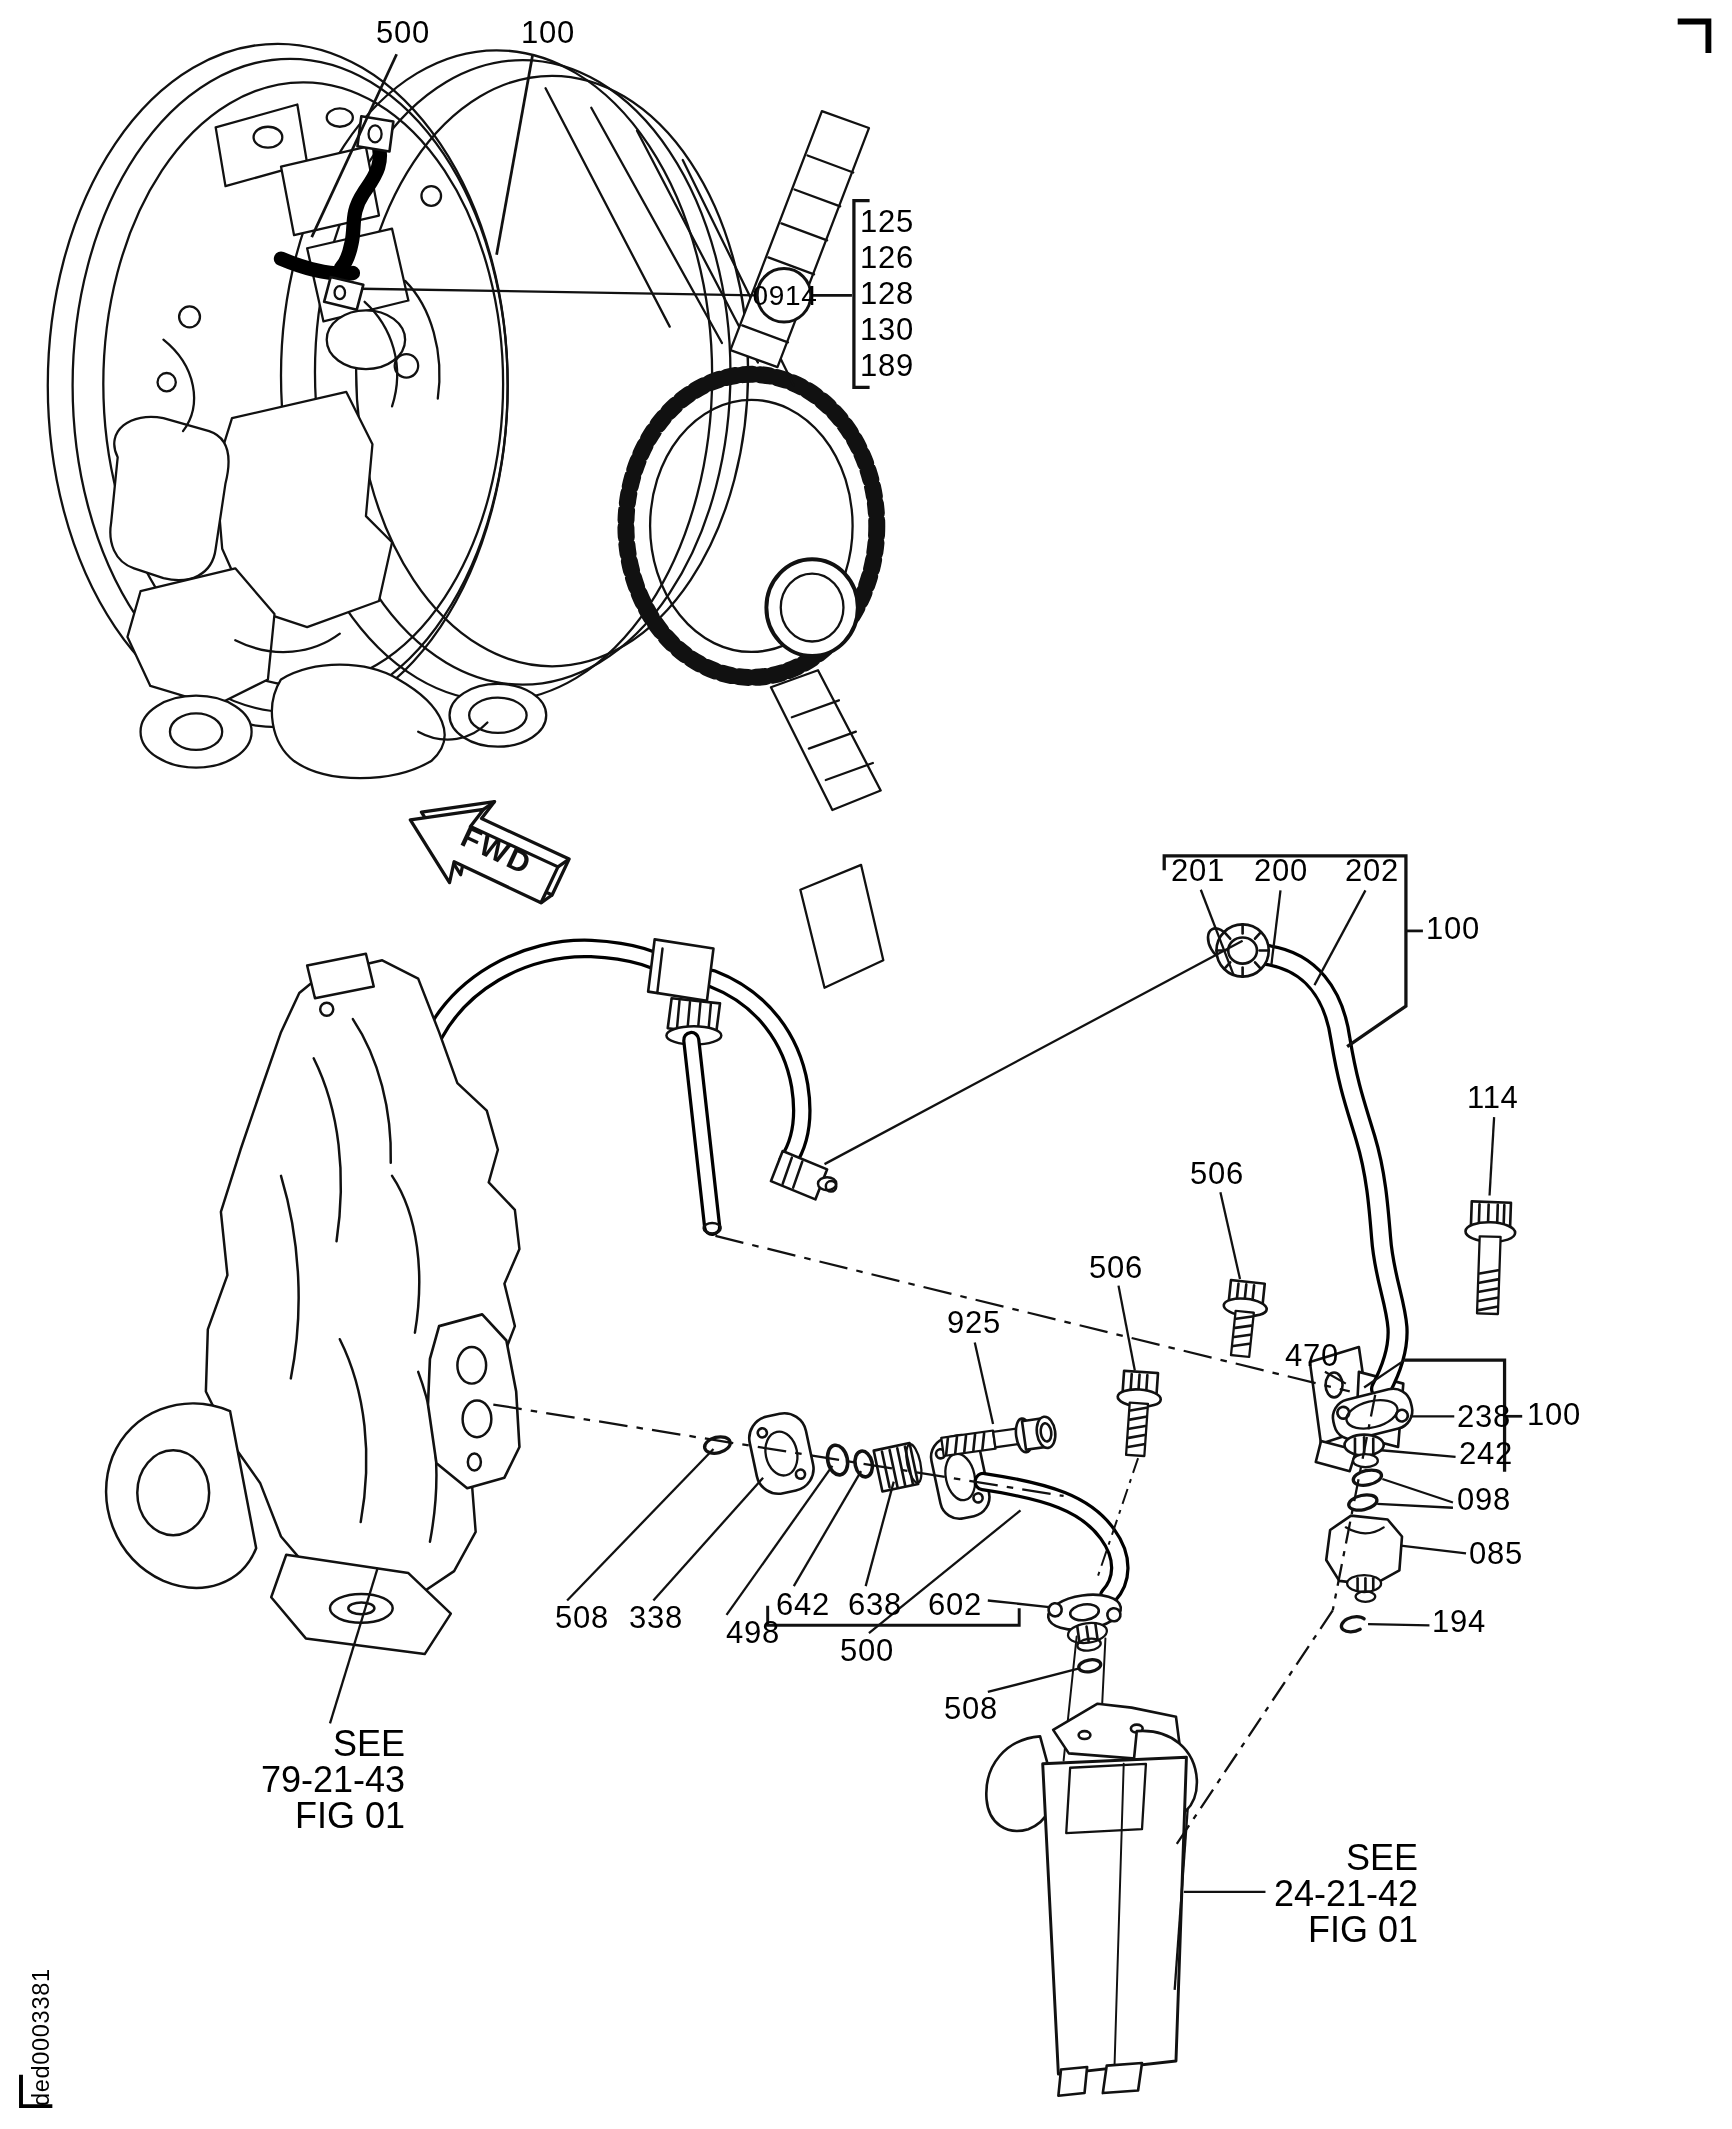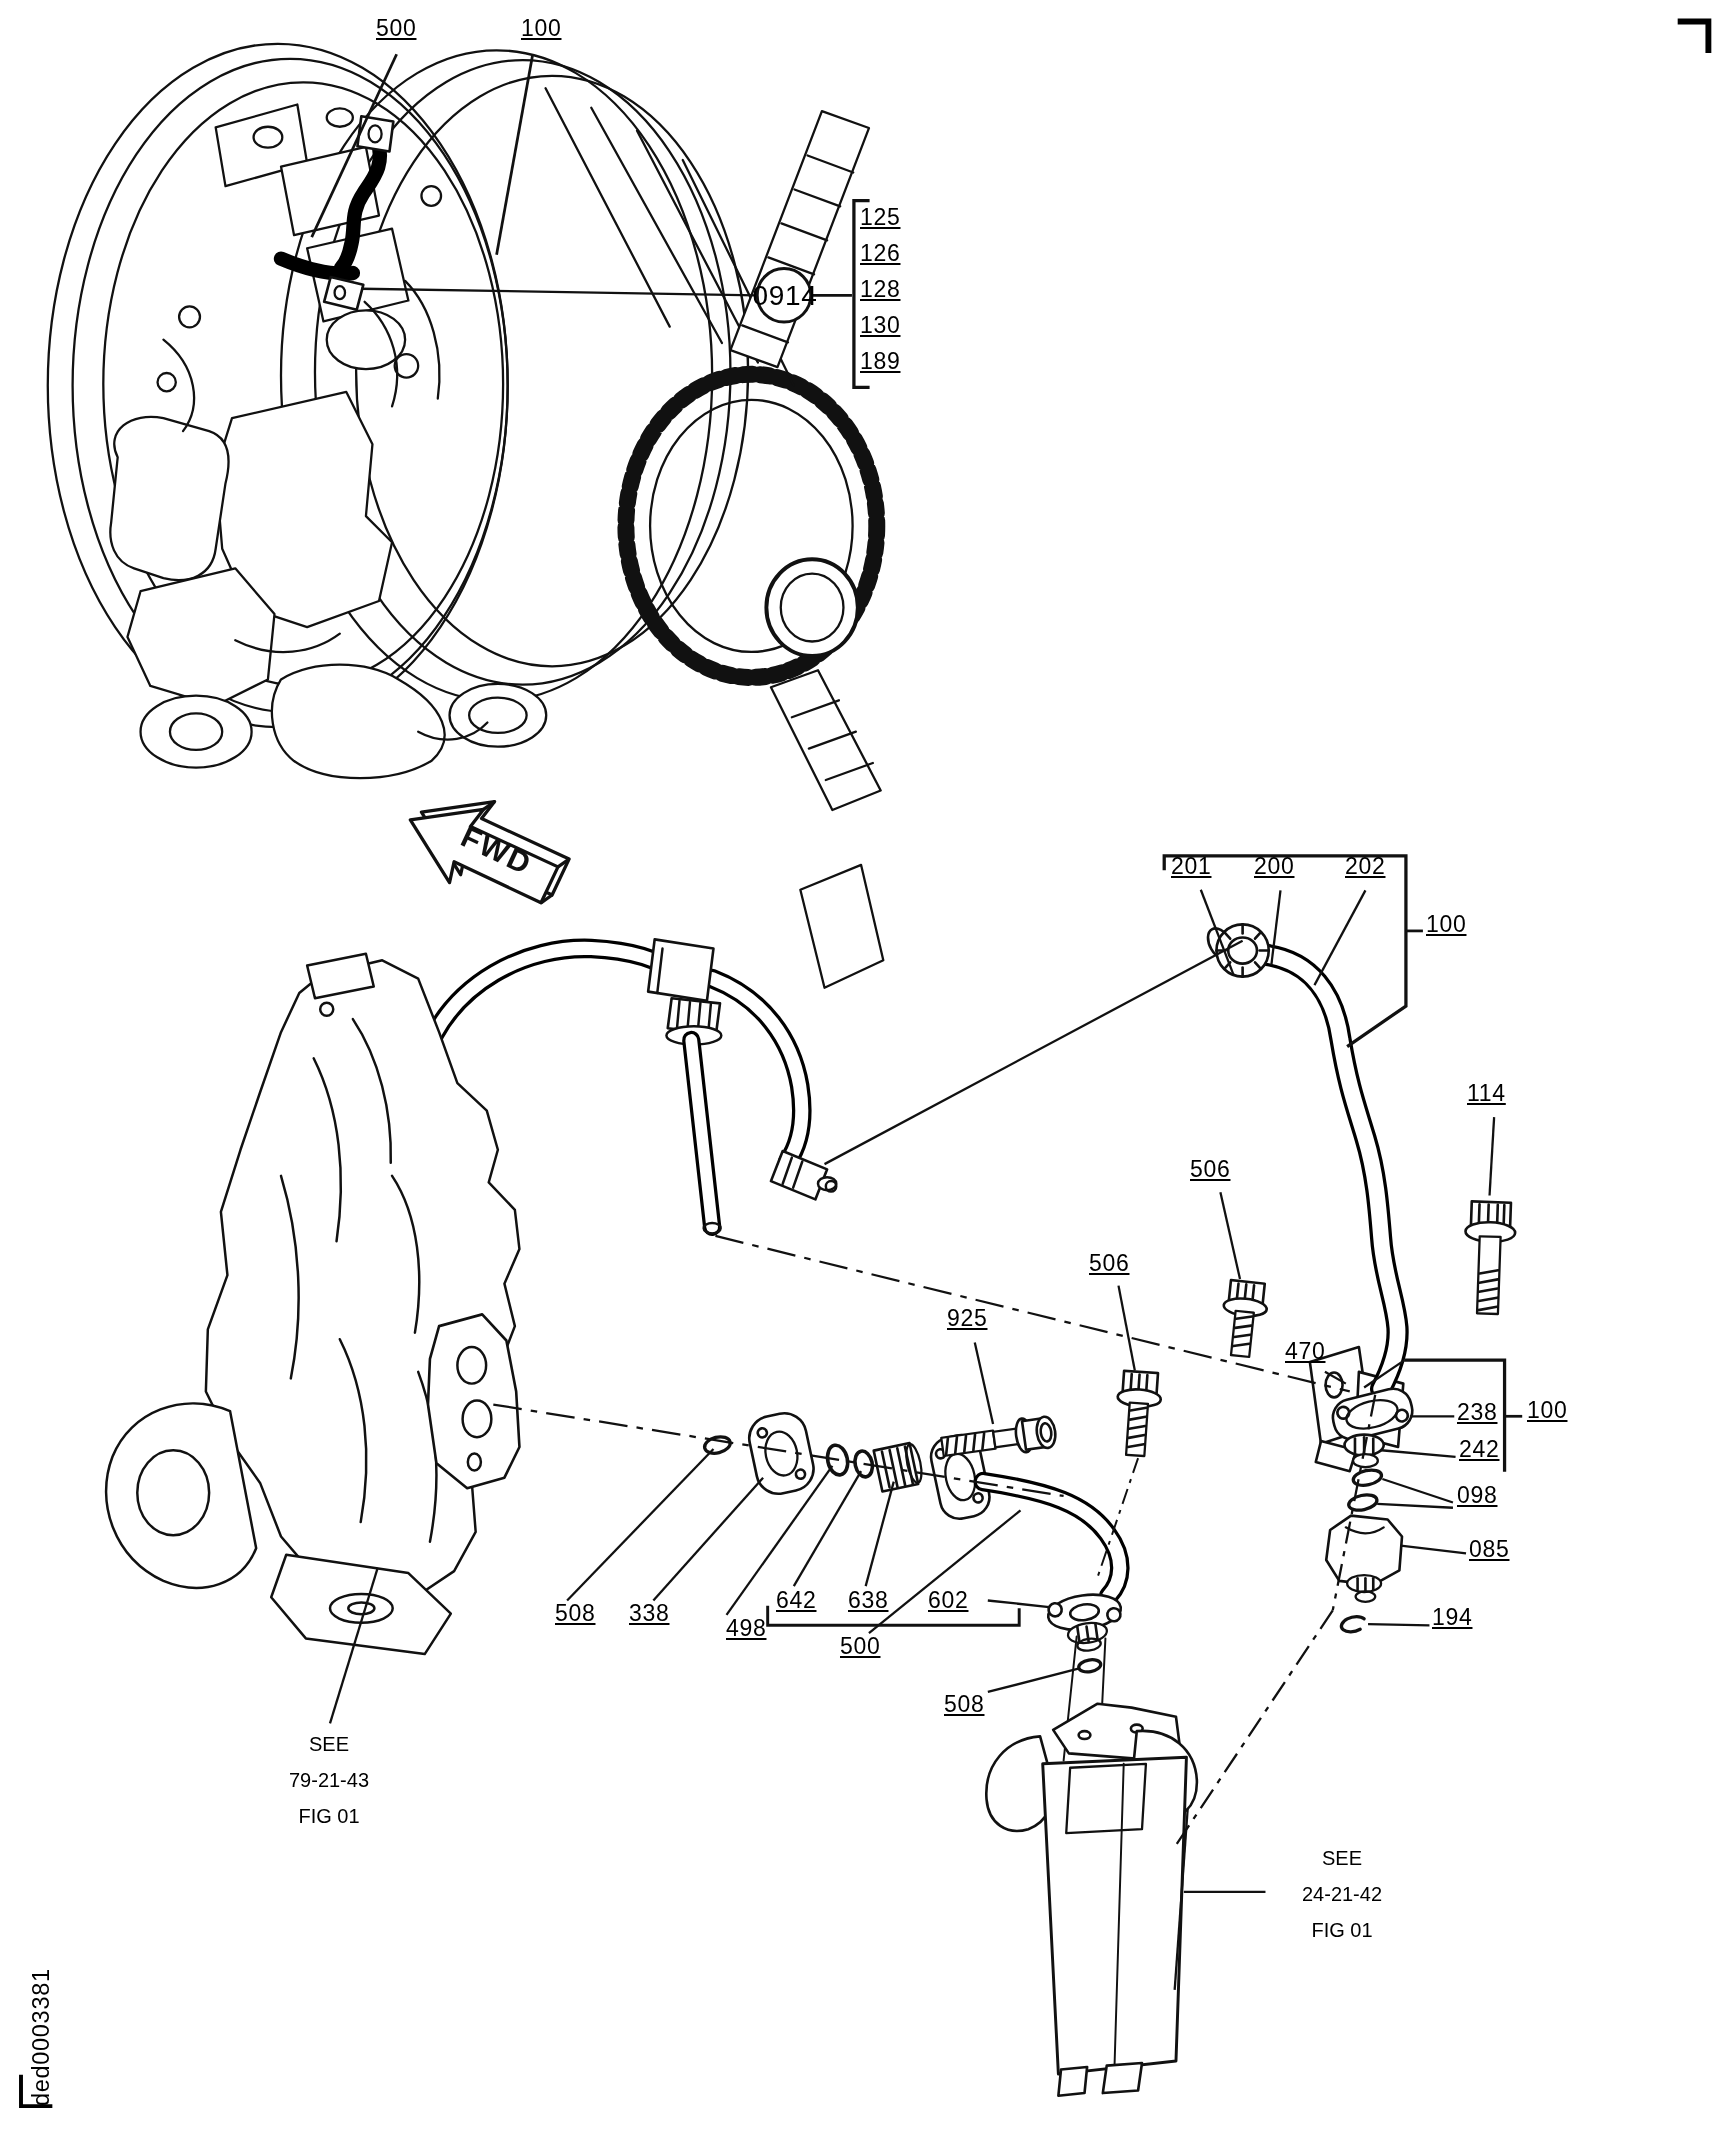--- a/index.html
+++ b/index.html
@@ -1,21 +1,21 @@
 <!DOCTYPE html>
 <html style="font-size:10.5px"><head>
 <meta charset="utf-8">
 <style>
   html,body{margin:0;padding:0;background:#fff;}
   .stage{position:relative;width:1732px;height:2129px;background:#fff;overflow:hidden;
          font-family:"Liberation Sans",sans-serif;color:#000;}
   svg.art{position:absolute;left:0;top:0;}
-  .callout{position:absolute;font-size:23px;line-height:1;white-space:nowrap;letter-spacing:0.7px;text-decoration:underline;}
+  .callout{position:absolute;font-size:31px;line-height:1;white-space:nowrap;letter-spacing:0.7px;}
   .circle-label{position:absolute;font-size:28px;line-height:1;text-align:center;width:68px;letter-spacing:0.7px;}
-  .ref-block{position:absolute;width:152px;font-size:20px;line-height:36px;text-align:center;}
+  .ref-block{position:absolute;width:152px;font-size:36px;line-height:36px;text-align:right;}
   .corner-code{position:absolute;left:29px;top:2106px;font-size:23.5px;line-height:1.1;
                transform:rotate(-90deg);transform-origin:0 0;letter-spacing:0.7px;white-space:nowrap;}
 </style>
 </head>
 <body>
 
 <div class="stage">
 
 <svg class="art" width="1732" height="2129" viewBox="0 0 2651 3259">
 

